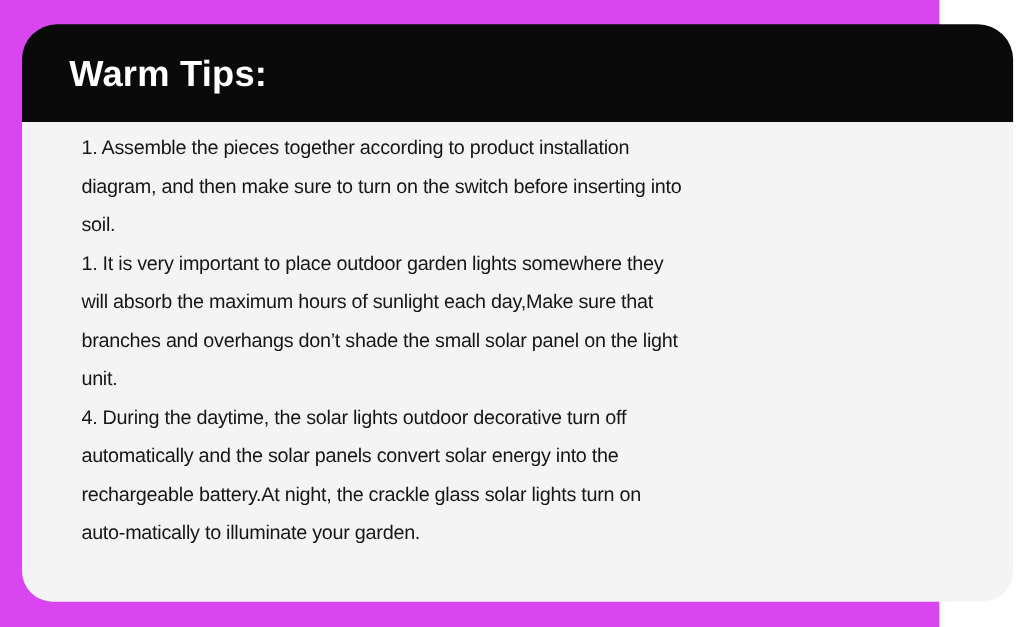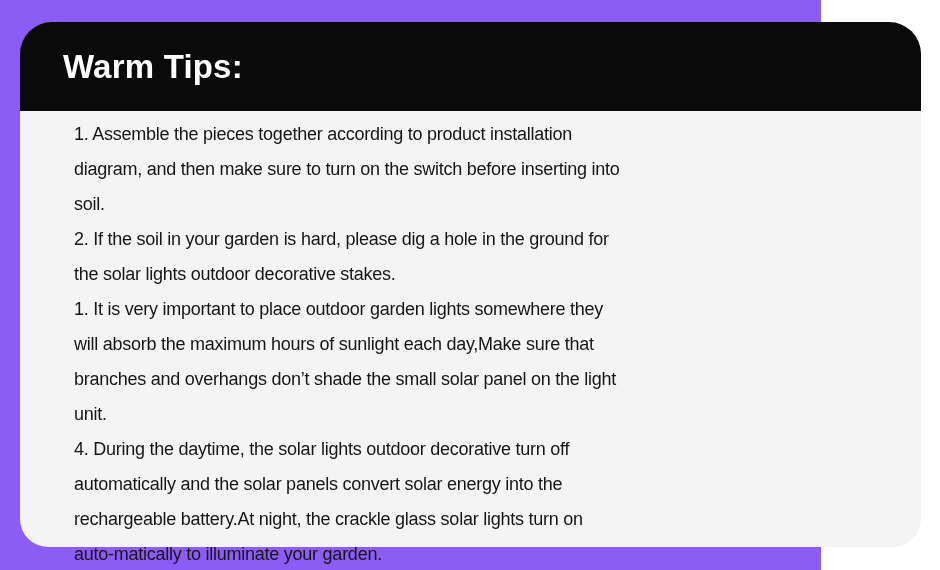--- a/index.html
+++ b/index.html
@@ -8,21 +8,22 @@
     background: #ffffff;
     width: 940px;
     height: 570px;
     overflow: hidden;
     font-family: "Liberation Sans", sans-serif;
   }
   .page {
     position: relative;
     width: 821px;
     height: 570px;
-    background: #8b5cf6;
+    background: #d946ef;
+    padding-left: 33px;
   }
   .card {
     position: absolute;
     left: 20px;
     top: 22px;
     width: 901px;
   }
   .header-bar {
     height: 89px;
     background: #0a0a0a;
@@ -60,22 +61,20 @@
 
 <div class="page">
   <div class="card">
     <div class="header-bar">
       <span class="header-title">Warm Tips:</span>
     </div>
     <div class="tips-panel">
       <p class="tip">1. Assemble the pieces together according to product installation
 diagram, and then make sure to turn on the switch before inserting into
 soil.</p>
-      <p class="tip">2. If the soil in your garden is hard, please dig a hole in the ground for
-the solar lights outdoor decorative stakes.</p>
       <p class="tip">1. It is very important to place outdoor garden lights somewhere they
 will absorb the maximum hours of sunlight each day,Make sure that
 branches and overhangs don’t shade the small solar panel on the light
 unit.</p>
       <p class="tip">4. During the daytime, the solar lights outdoor decorative turn off
 automatically and the solar panels convert solar energy into the
 rechargeable battery.At night, the crackle glass solar lights turn on
 auto-matically to illuminate your garden.</p>
     </div>
   </div>

